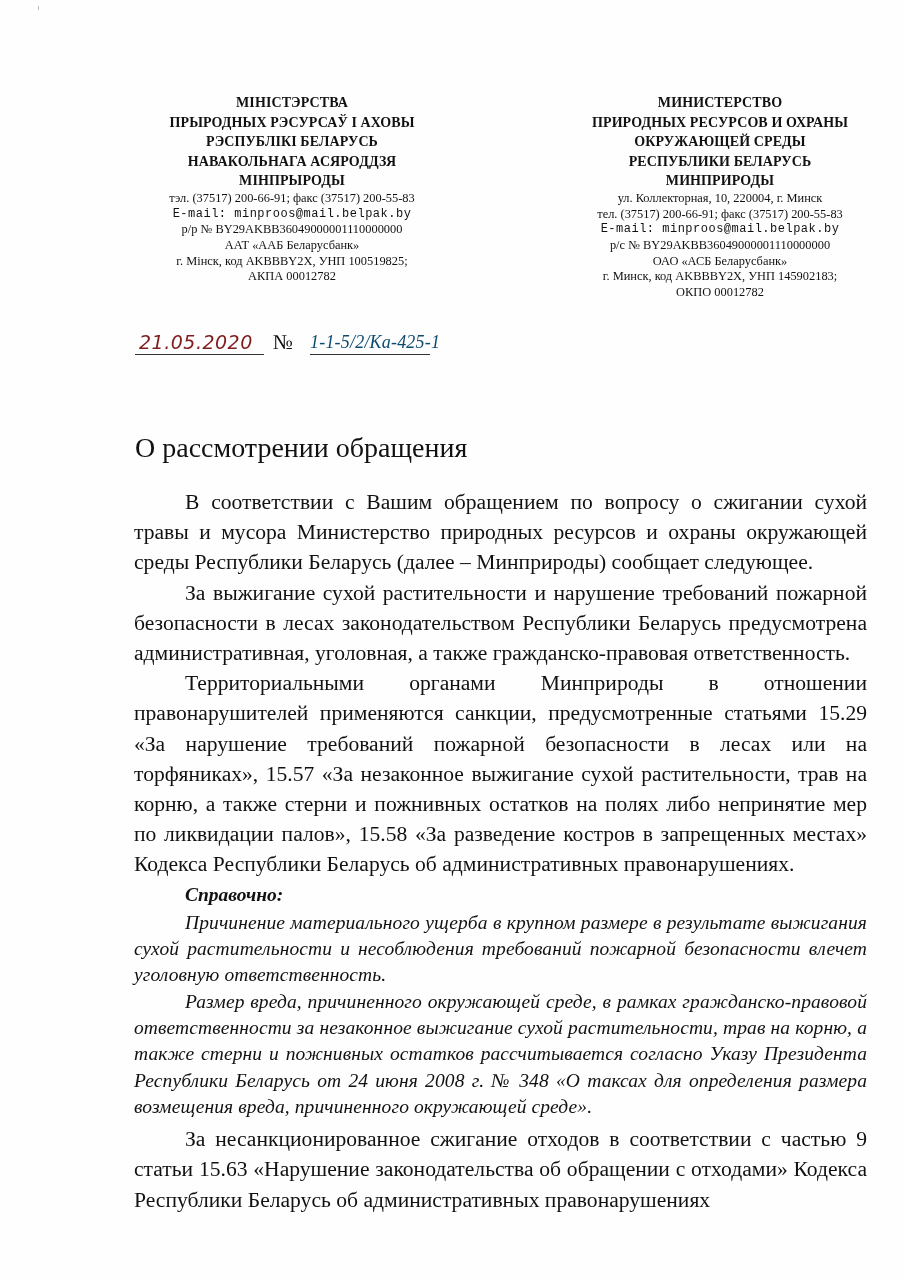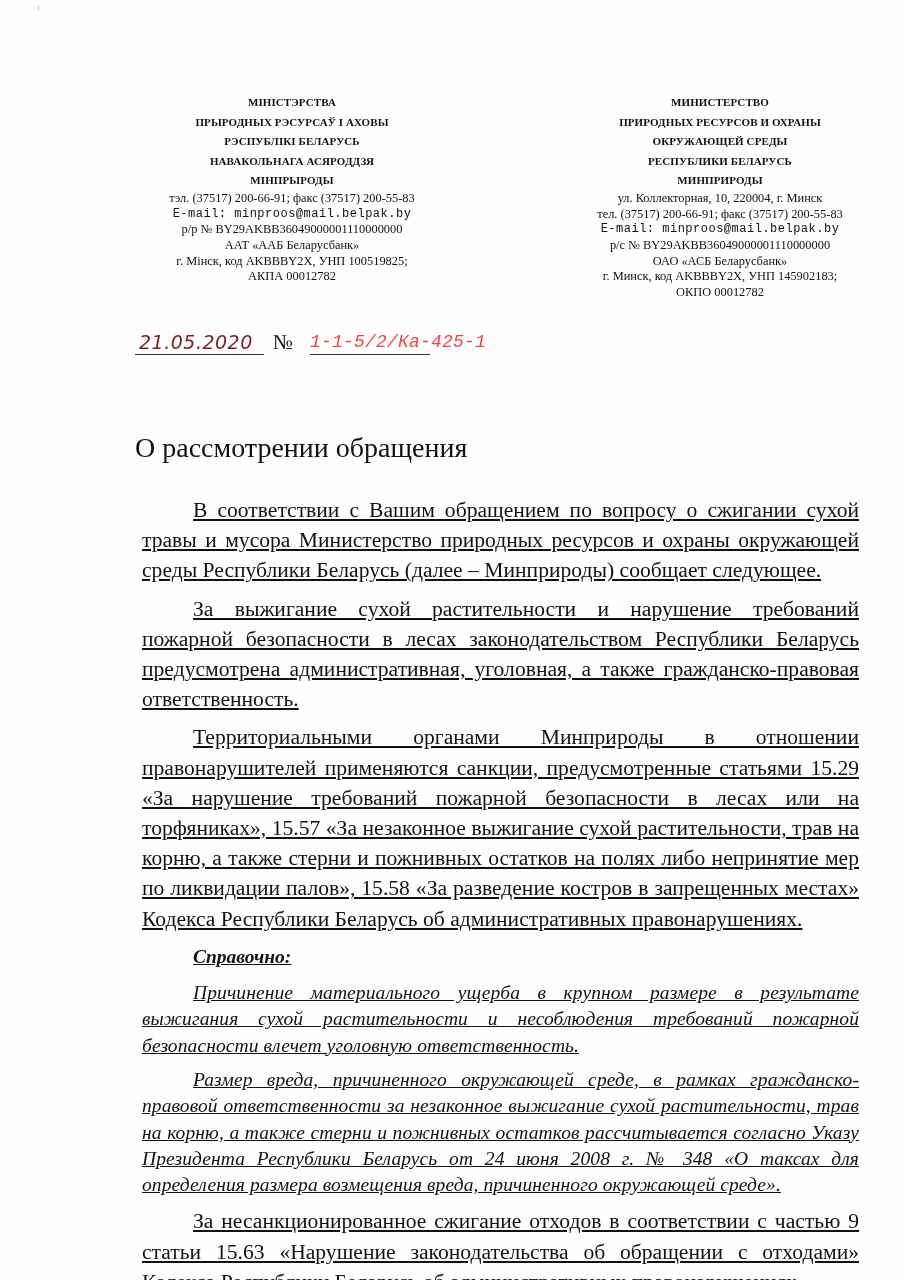--- a/index.html
+++ b/index.html
@@ -24,21 +24,21 @@
     .letterhead {
       position: absolute;
       top: 93px;
       text-align: center;
       line-height: 16.4px;
     }
     .lh-left { left: 132px; width: 320px; }
     .lh-right { left: 560px; width: 320px; }
     .lh-title {
       font-weight: bold;
-      font-size: 11px;
+      font-size: 14px;
       line-height: 19.6px;
       letter-spacing: 0.1px;
     }
     .lh-line {
       font-size: 12.4px;
       line-height: 15.7px;
     }
     .lh-email {
       font-family: "Liberation Mono", "DejaVu Sans Mono", monospace;
       font-size: 12px;
@@ -69,49 +69,48 @@
       position: absolute;
       left: 138px; top: 0;
       font-size: 21px;
       line-height: 24px;
     }
     .reg-no {
       position: absolute;
       left: 175px; top: 0;
       width: 120px;
       border-bottom: 1.4px solid #333;
-      font-family: Liberation Mono, monospace;
+      font-family: Liberation Serif, serif;
       font-style: italic;
       font-size: 18px;
       letter-spacing: 0.2px;
       height: 24px;
       line-height: 24px;
       white-space: nowrap;
-      color: #ef4444;
+      color: #0c4a6e;
     }
     .subject {
       position: absolute;
       left: 135px;
       top: 434px;
       font-size: 28px;
       line-height: 28px;
     }
     .body {
       position: absolute;
       left: 134px;
       top: 487px;
       width: 733px;
       font-size: 21.6px;
       line-height: 30.2px;
       text-align: justify;
     }
     .body p {
-      margin: 8px;
+      margin: 0;
       text-indent: 51px;
-      text-decoration: underline;
     }
     .body p.ref-title {
       font-weight: bold;
       font-style: italic;
       font-size: 19.5px;
     }
     .body p.ref {
       font-style: italic;
       font-size: 19.5px;
       line-height: 26.3px;

